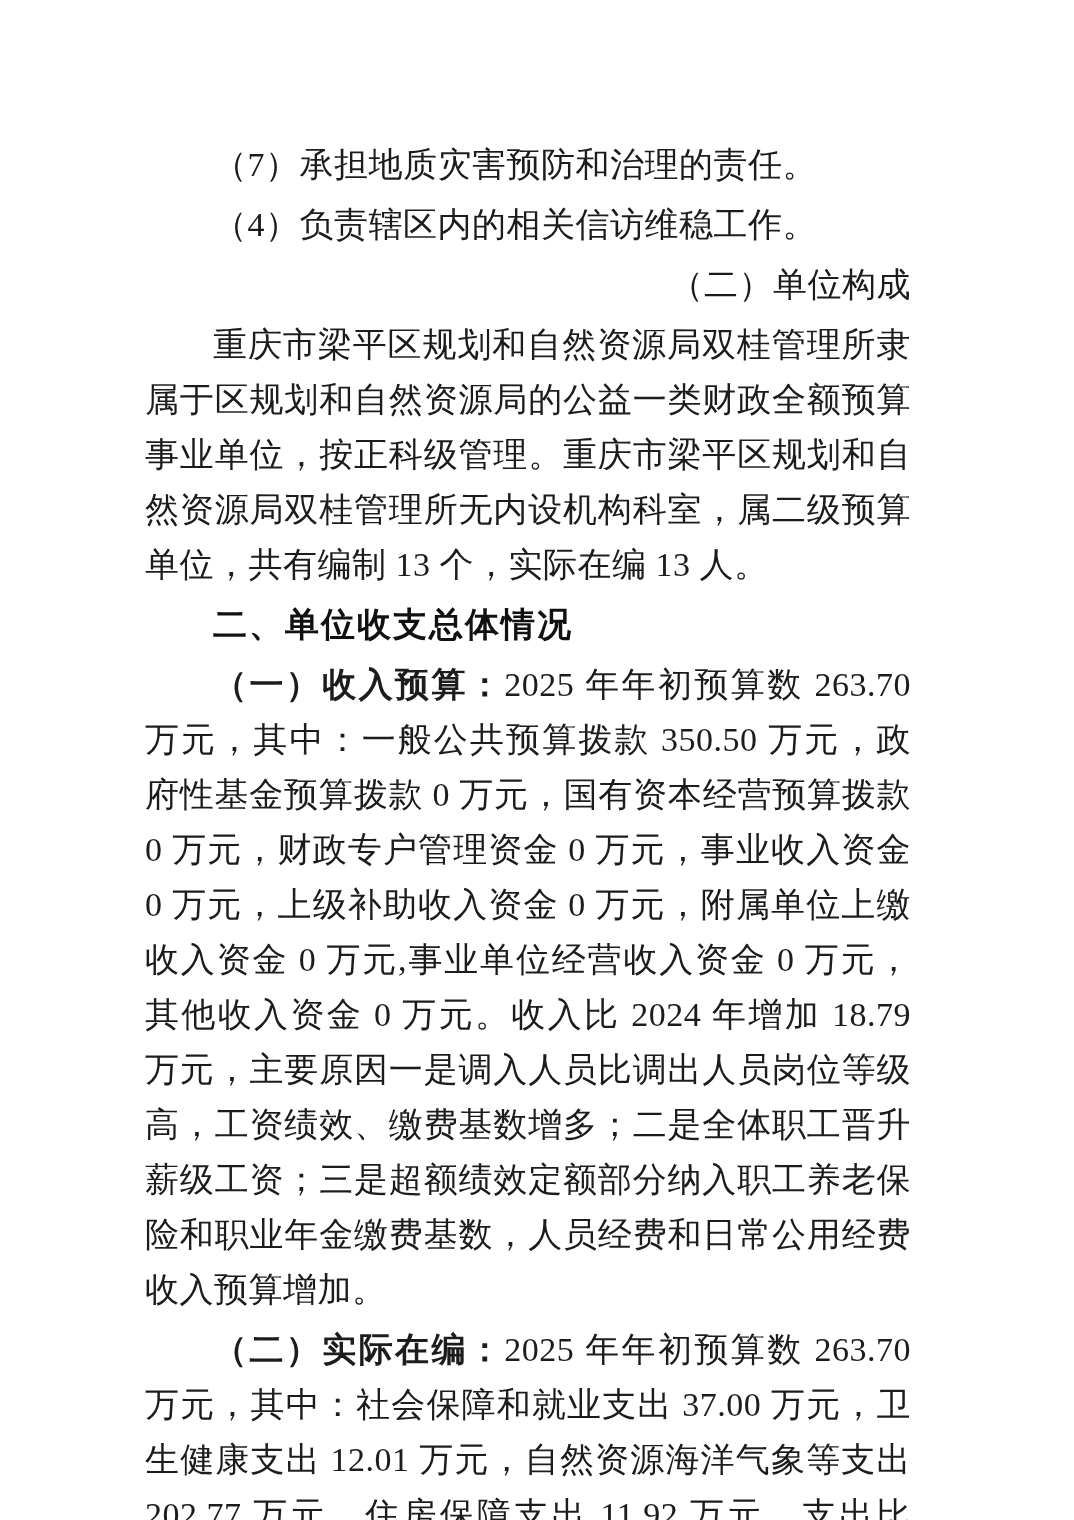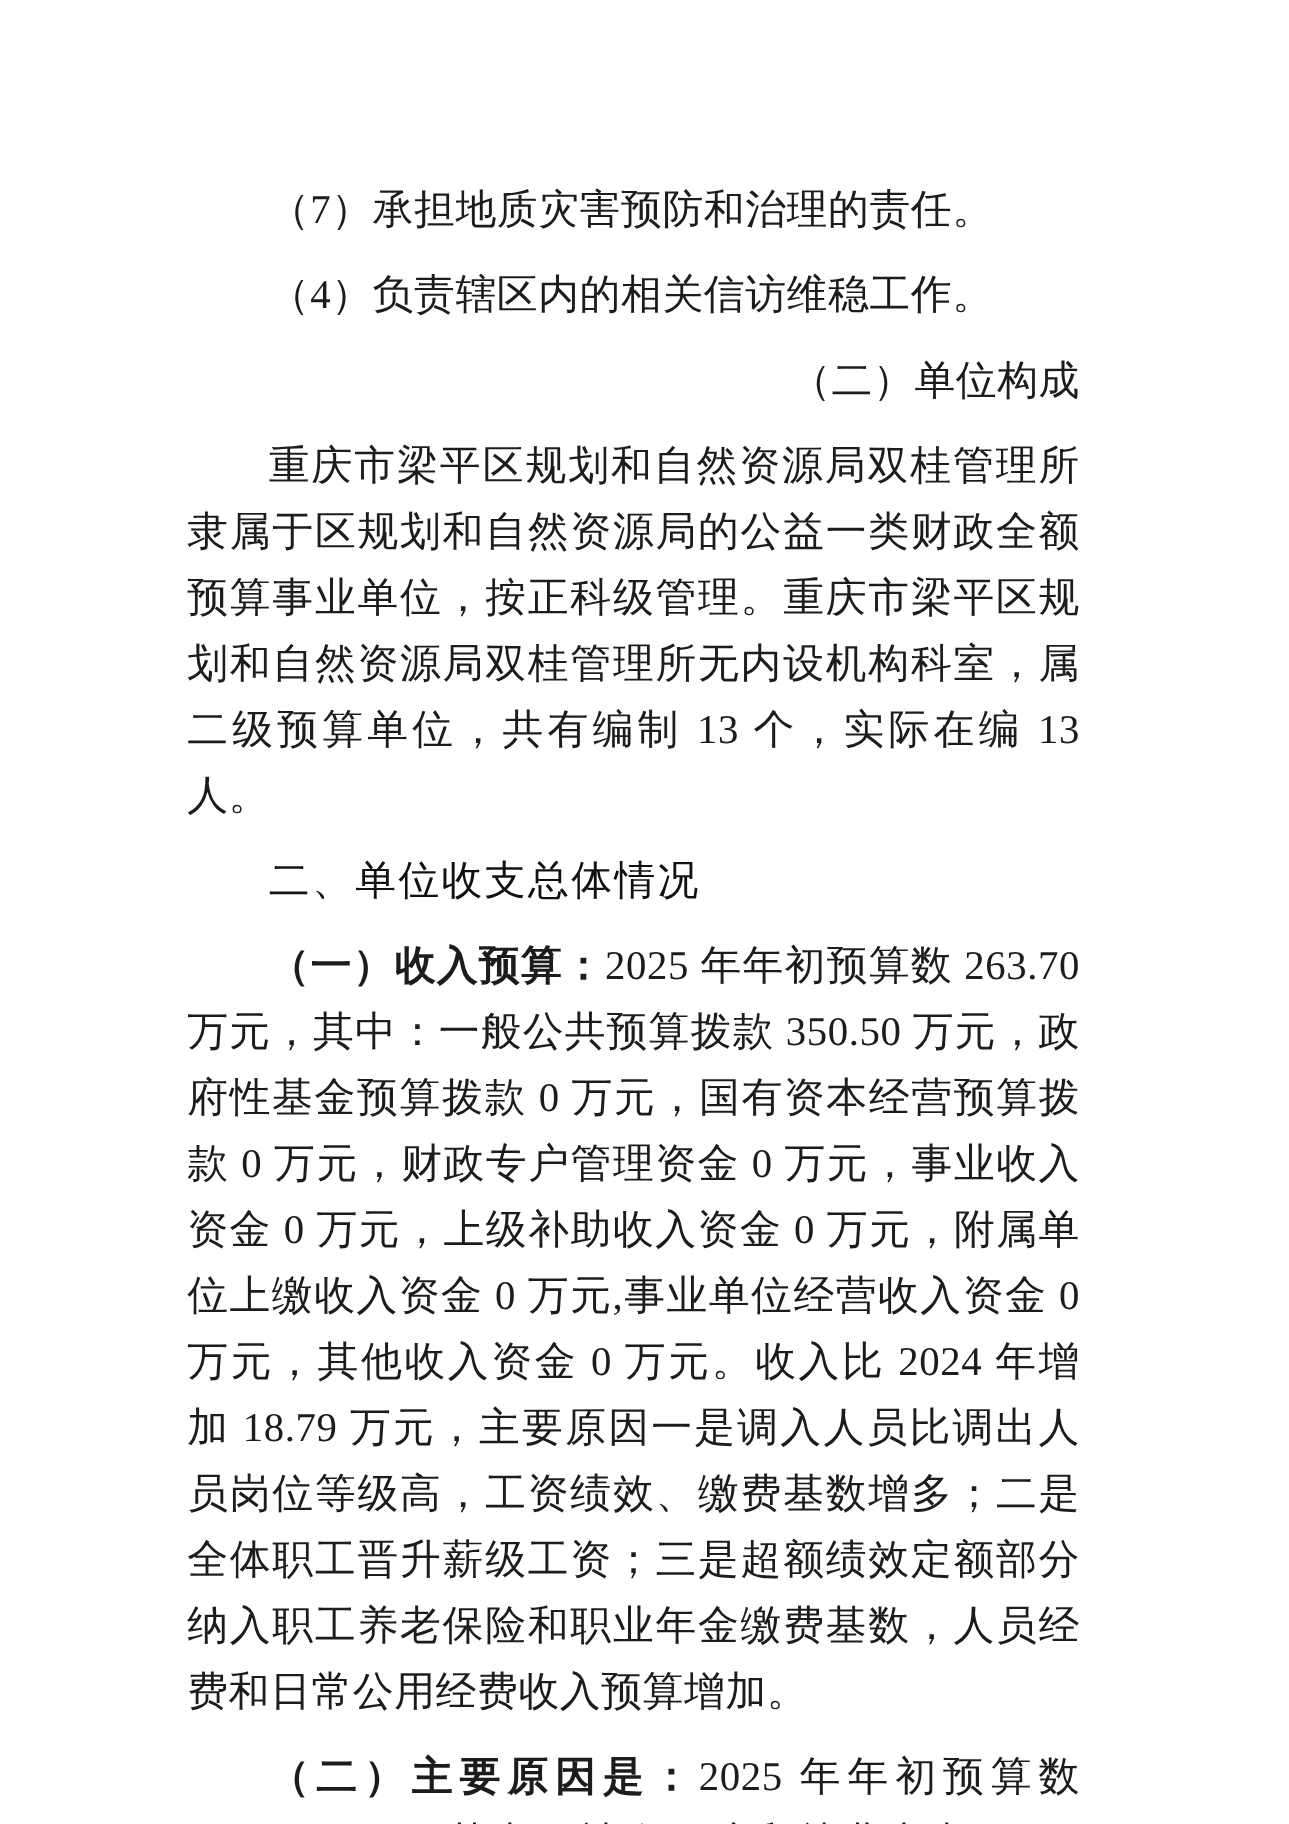--- a/index.html
+++ b/index.html
@@ -28,29 +28,29 @@
     top: 132px;
     width: 776px;
     color: #1c1c1c;
     font-size: 34px;
     line-height: 55px;
     text-align: justify;
     text-justify: inter-ideograph;
     letter-spacing: 0.5px;
   }
   .doc p {
-    margin: 16px;
+    margin: 5px;
     padding: 0;
     text-indent: 2em;
     font-family: "Liberation Serif", serif;
     font-weight: normal;
   }
   .doc p.heading {
     font-family: "Liberation Sans", sans-serif;
-    font-weight: normal;
+    font-weight: bold;
     color: #111111;
     text-align: left;
     letter-spacing: 2px;
   }
   .doc p.sub-heading {
     text-align: right;
   }
   .doc .label {
     font-weight: bold;
     font-family: Liberation Serif, serif;
@@ -60,15 +60,15 @@
 <body>
 
 <div class="page">
   <div class="doc" id="doc">
       <p class="para">（7）承担地质灾害预防和治理的责任。</p>
       <p class="para">（4）负责辖区内的相关信访维稳工作。</p>
       <p class="para sub-heading">（二）单位构成</p>
       <p class="para">重庆市梁平区规划和自然资源局双桂管理所隶属于区规划和自然资源局的公益一类财政全额预算事业单位，按正科级管理。重庆市梁平区规划和自然资源局双桂管理所无内设机构科室，属二级预算单位，共有编制 13 个，实际在编 13 人。</p>
       <p class="para heading">二、单位收支总体情况</p>
       <p class="para"><b class="label">（一）收入预算：</b><span>2025 年年初预算数 263.70 万元，其中：一般公共预算拨款 350.50 万元，政府性基金预算拨款 0 万元，国有资本经营预算拨款 0 万元，财政专户管理资金 0 万元，事业收入资金 0 万元，上级补助收入资金 0 万元，附属单位上缴收入资金 0 万元,事业单位经营收入资金 0 万元，其他收入资金 0 万元。收入比 2024 年增加 18.79 万元，主要原因一是调入人员比调出人员岗位等级高，工资绩效、缴费基数增多；二是全体职工晋升薪级工资；三是超额绩效定额部分纳入职工养老保险和职业年金缴费基数，人员经费和日常公用经费收入预算增加。</span></p>
-      <p class="para"><b class="label">（二）主要原因是：</b><span>2025 年年初预算数 263.70 万元，其中：社会保障和就业支出 37.00 万元，卫生健康支出 12.01 万元，自然资源海洋气象等支出 202.77 万元，住房保障支出 11.92 万元。支出比 2024 年增加 18.79 万元,主要原因是 2025</span></p>
+      <p class="para"><b class="label">（二）实际在编：</b><span>2025 年年初预算数 263.70 万元，其中：社会保障和就业支出 37.00 万元，卫生健康支出 12.01 万元，自然资源海洋气象等支出 202.77 万元，住房保障支出 11.92 万元。支出比 2024 年增加 18.79 万元,主要原因是 2025</span></p>
     </div>
 </div>
 
 </body></html>

